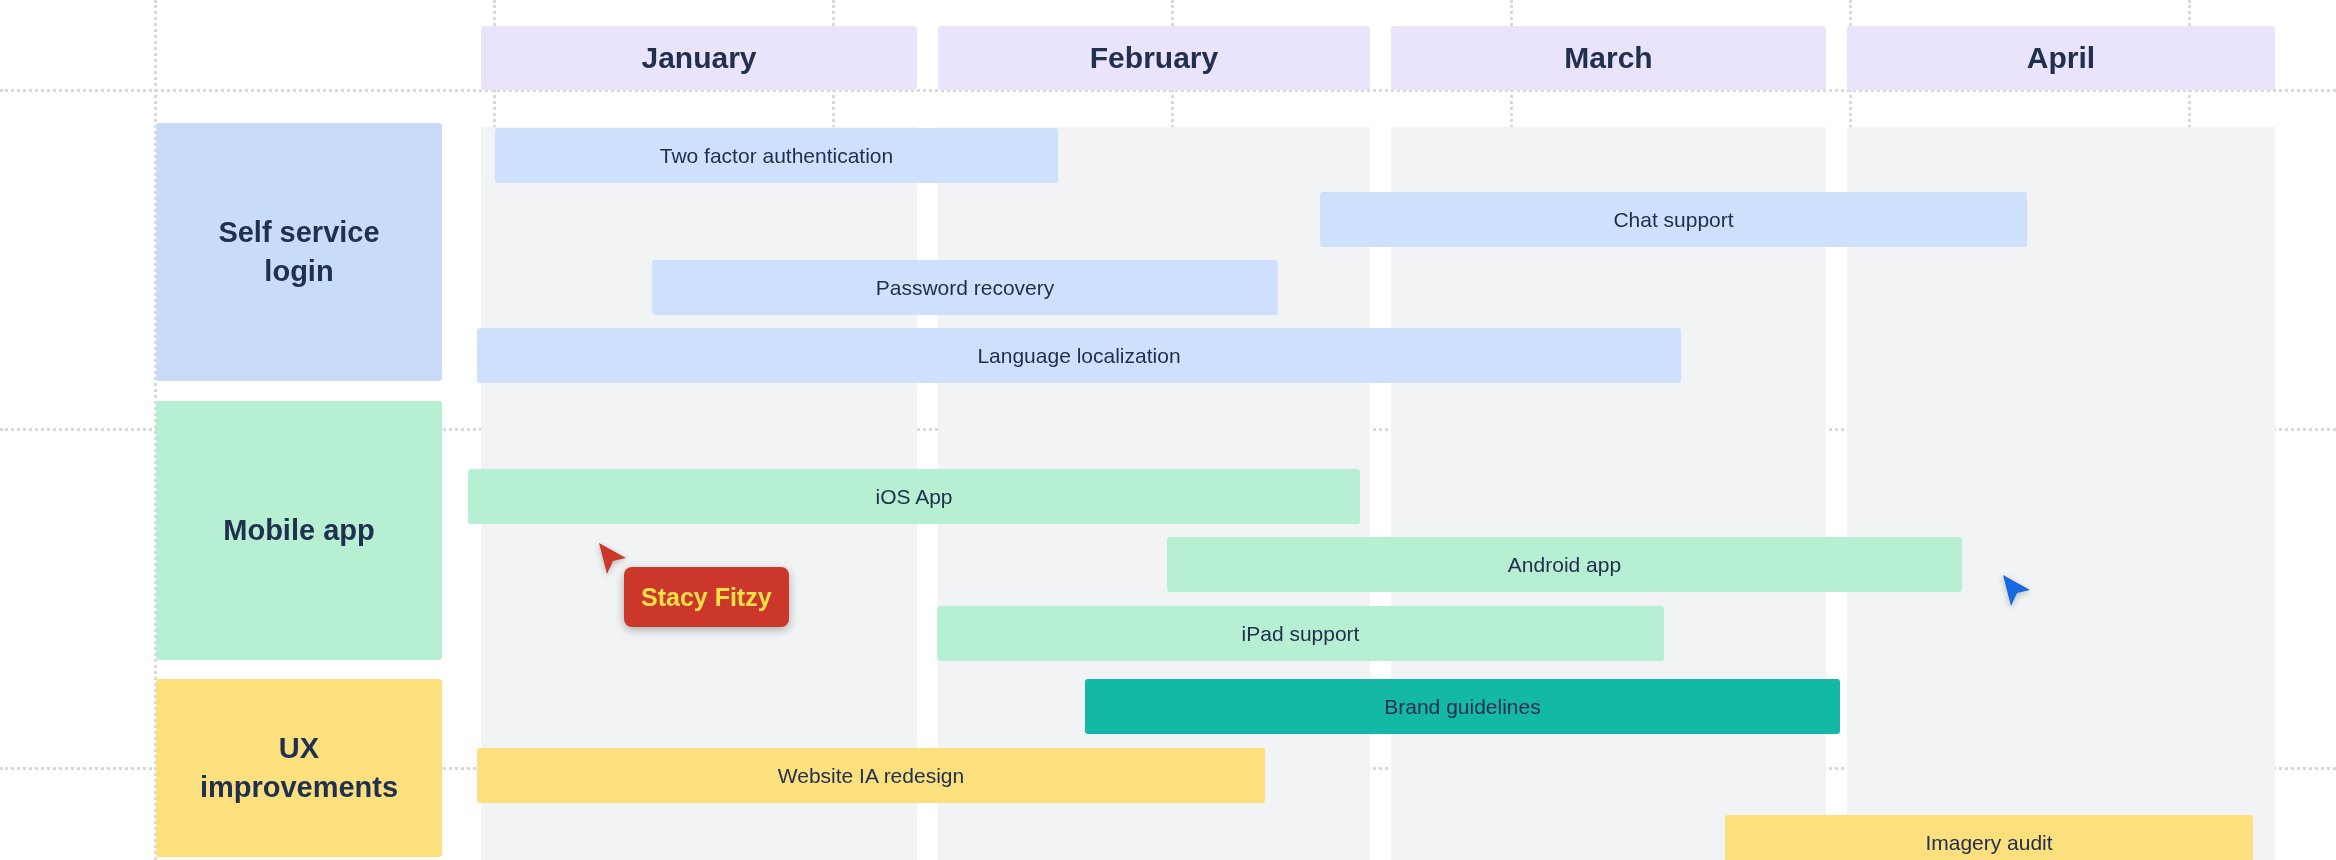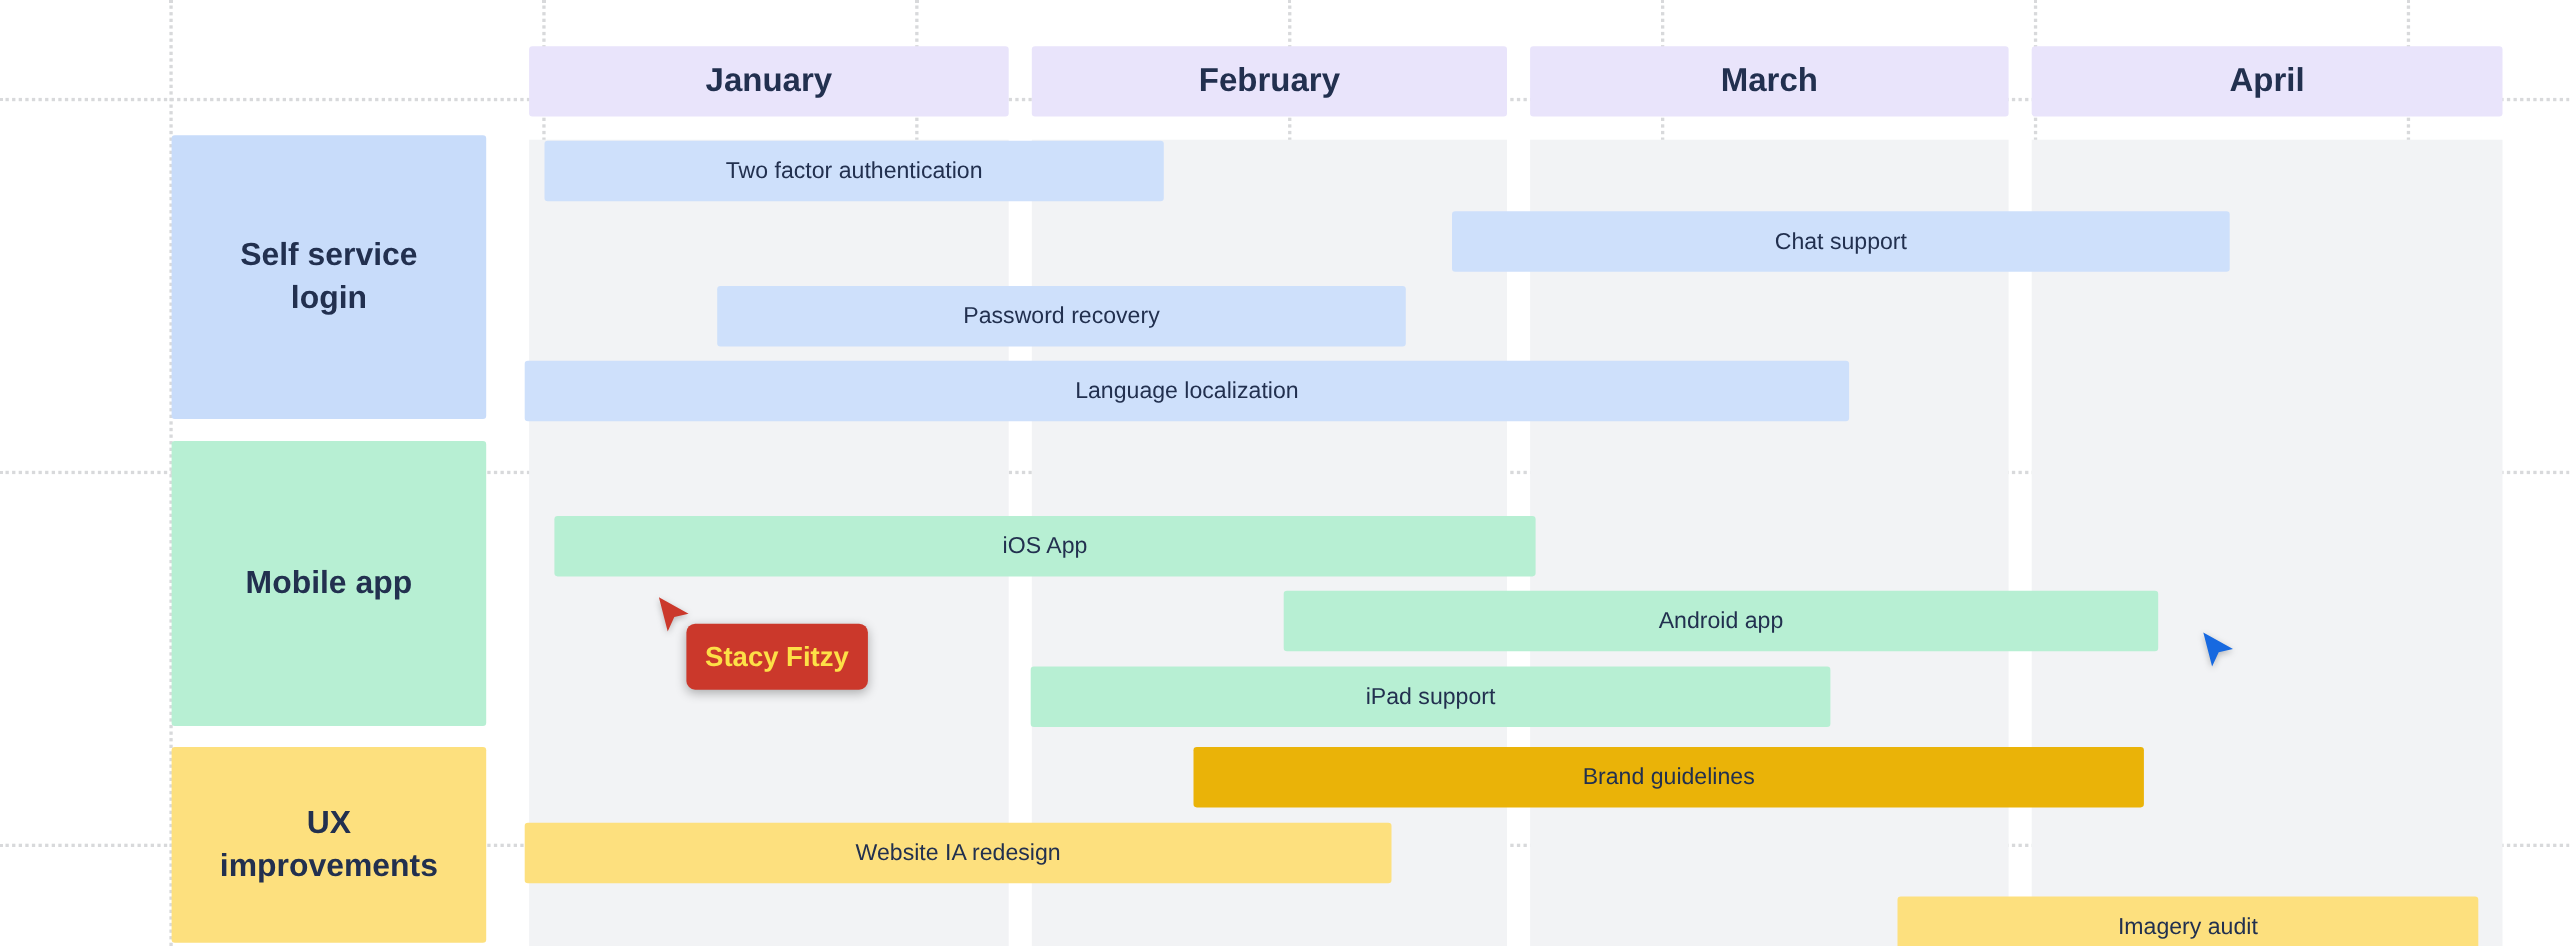--- a/index.html
+++ b/index.html
@@ -28,21 +28,21 @@
     position: absolute;
     left: 0;
     width: 2336px;
     height: 0;
     border-top: 3px dotted #d8d9db;
     z-index: 0;
   }
   
   .month-header {
     position: absolute;
-    top: 42px;
+    top: 26px;
     height: 64px;
     border-radius: 3px;
     display: flex;
     align-items: center;
     justify-content: center;
     font-size: 30px;
     font-weight: 700;
     color: #22304f;
     z-index: 2;
   }
@@ -137,25 +137,25 @@
 login</div>
   <div class="category-box" style="top: 401px; height: 259px; background: rgb(183, 239, 211);">Mobile app</div>
   <div class="category-box" style="top: 679px; height: 178px; background: rgb(253, 224, 126);">UX
 improvements</div>
 
   <div class="task-bar" style="left: 477px; top: 128px; width: 563px; background: rgb(206, 224, 251); margin-left: 18px;">Two factor authentication</div>
   <div class="task-bar" style="left: 1320px; top: 192px; width: 707px; background: rgb(206, 224, 251);">Chat support</div>
   <div class="task-bar" style="left: 652px; top: 260px; width: 626px; background: rgb(206, 224, 251);">Password recovery</div>
   <div class="task-bar" style="left: 477px; top: 328px; width: 1204px; background: rgb(206, 224, 251);">Language localization</div>
 
-  <div class="task-bar" style="left: 504px; top: 469px; width: 892px; background: rgb(183, 239, 211);">iOS App</div>
+  <div class="task-bar" style="left: 468px; top: 469px; width: 892px; background: rgb(183, 239, 211);">iOS App</div>
   <div class="task-bar" style="left: 1167px; top: 537px; width: 795px; background: rgb(183, 239, 211);">Android app</div>
   <div class="task-bar" style="left: 937px; top: 606px; width: 727px; background: rgb(183, 239, 211);">iPad support</div>
 
-  <div class="task-bar" style="left: 1085px; top: 679px; width: 864px; background: #eab308;">Brand guidelines</div>
+  <div class="task-bar" style="left: 1085px; top: 679px; width: 755px; background: #14b8a6;">Brand guidelines</div>
   <div class="task-bar" style="left: 477px; top: 748px; width: 788px; background: rgb(253, 224, 126); text-align: right;">Website IA redesign</div>
   <div class="task-bar" style="left: 1725px; top: 815px; width: 528px; background: rgb(253, 224, 126);">Imagery audit</div>
 
   <div class="cursor" style="left: 597px; top: 542px; color: rgb(203, 56, 43);">
     <svg width="32" height="34" viewBox="0 0 32 34">
       <path d="M2 1 L29 16 L16 19 L10 32 Z" fill="currentColor"></path>
     </svg>
   </div>
   <div class="cursor-label" style="left: 624px; top: 567px; background: rgb(203, 56, 43);">Stacy Fitzy</div>
 

